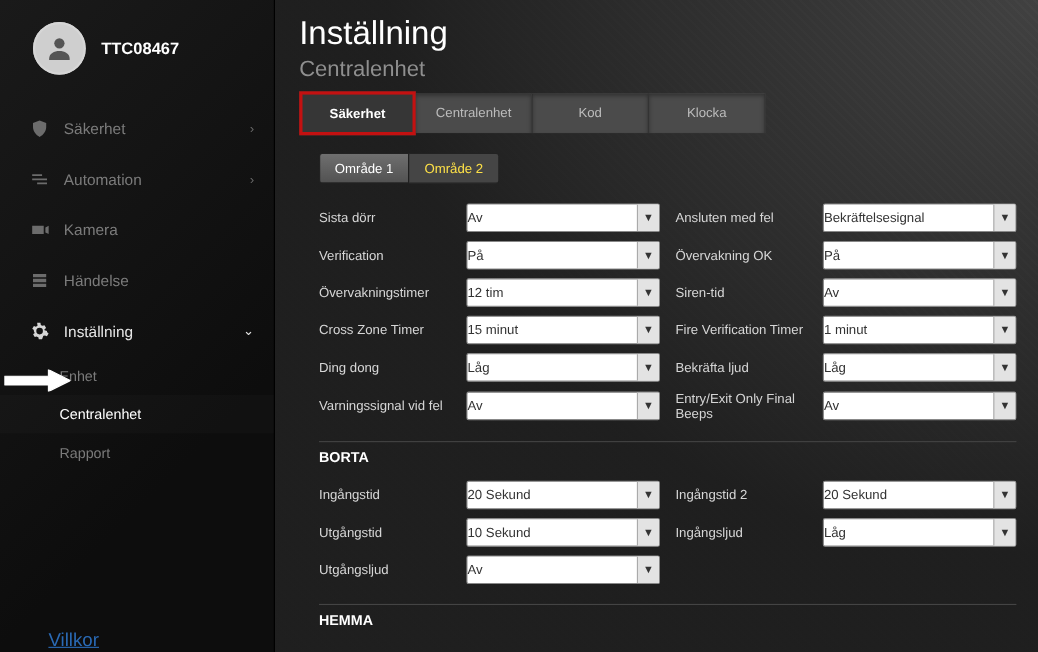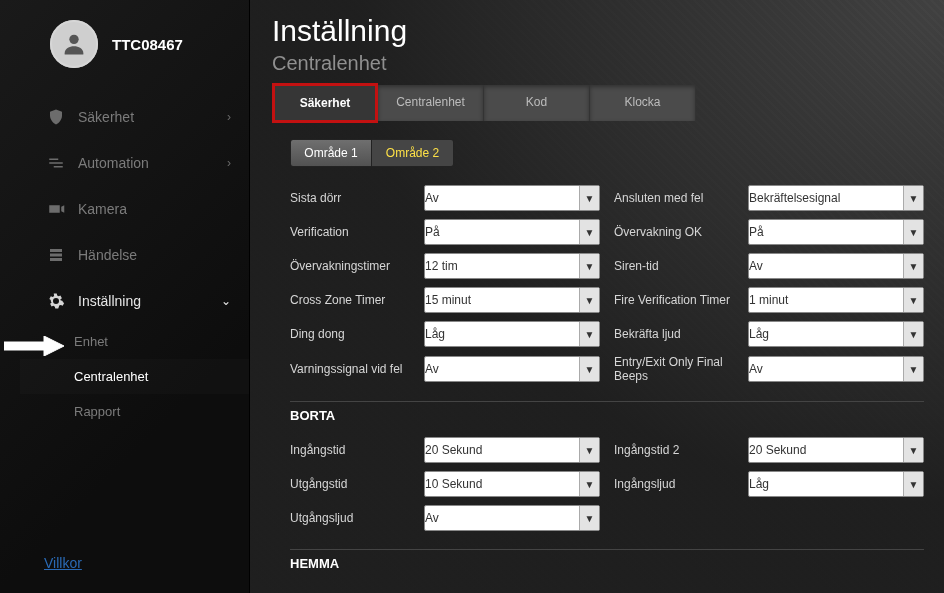--- a/index.html
+++ b/index.html
@@ -7,21 +7,20 @@
 
   .app { display: flex; width: 100%; height: 100%; }
 
   
   .sidebar {
     width: 250px; flex: 0 0 250px;
     background: linear-gradient(135deg,#1a1a1a 0%,#0d0d0d 70%);
     color: #9b9b9b;
     position: relative;
     border-right: 1px solid #000;
-    padding-left: 20px;
   }
   .profile { display: flex; align-items: center; gap: 14px; padding: 20px 18px 22px 30px; }
   .avatar {
     width: 48px; height: 48px; border-radius: 50%;
     background: #cfcfcf; display:flex; align-items:center; justify-content:center;
     box-shadow: 0 0 0 2px #d6d6d6 inset;
   }
   .avatar svg { width: 28px; height: 28px; fill:#555; }
   .profile-name { color:#fff; font-weight:bold; font-size:15px; }
 
@@ -37,21 +36,21 @@
   .nav-item .chev { position:absolute; right:18px; top:50%; transform:translateY(-50%); font-size:12px; color:#6a6a6a;}
   .nav-item.active { color:#e6e6e6; }
   .nav-item.active .chev { color:#e6e6e6; }
 
   .subnav { margin-left: 0; }
   .subnav-item {
     padding:10px 20px 10px 54px; font-size:13px; color:#7b7b7b; cursor:pointer;
   }
   .subnav-item.highlight { color:#fff; background:rgba(255,255,255,0.02); }
 
-  .footer-link { position:absolute; bottom:22px; left:44px; font-size:14px; }
+  .footer-link { position:absolute; bottom:1px; left:44px; font-size:17px; }
   .footer-link a { color:#2a6ab5; text-decoration:underline; cursor:pointer; }
 
   
   .main {
     flex:1; background: #2e2e2e;
     background-image:
       radial-gradient(ellipse at top right, rgba(80,80,80,0.55), rgba(30,30,30,0.95) 60%),
       repeating-linear-gradient(45deg, rgba(255,255,255,0.035) 0 2px, transparent 2px 6px);
     color:#eee; overflow-y:auto; padding: 14px 20px 40px 22px;
   }

